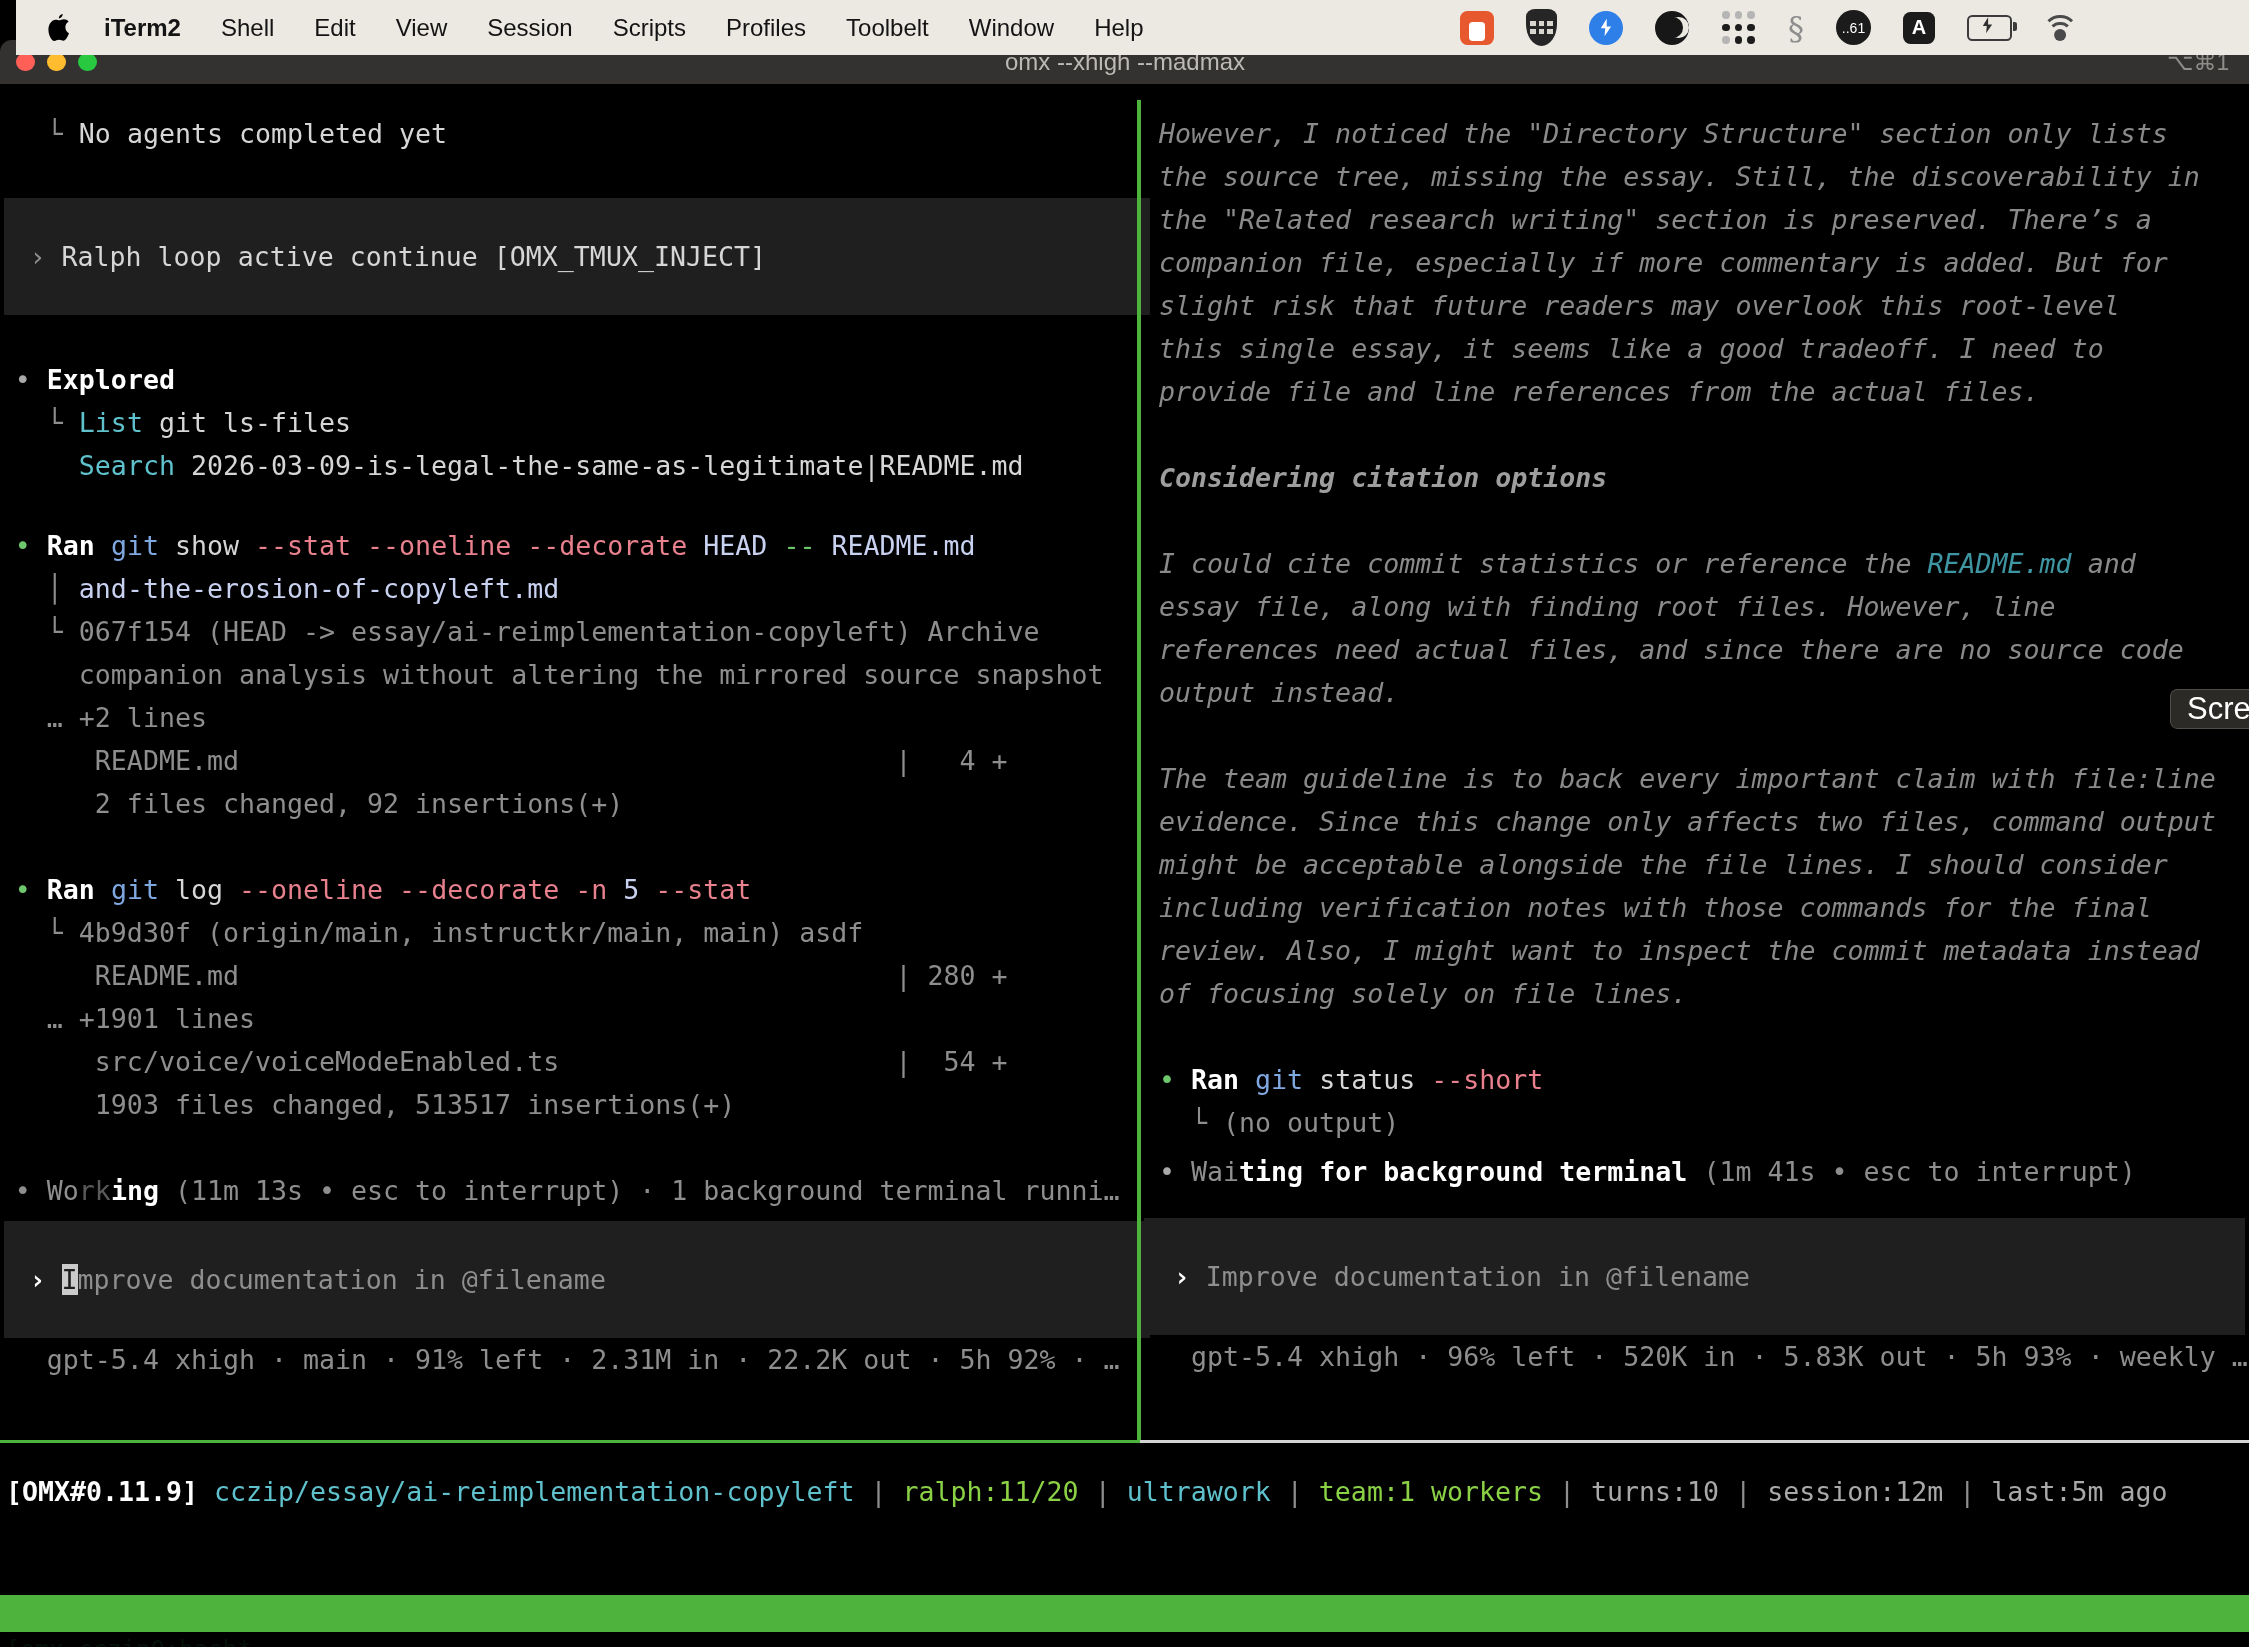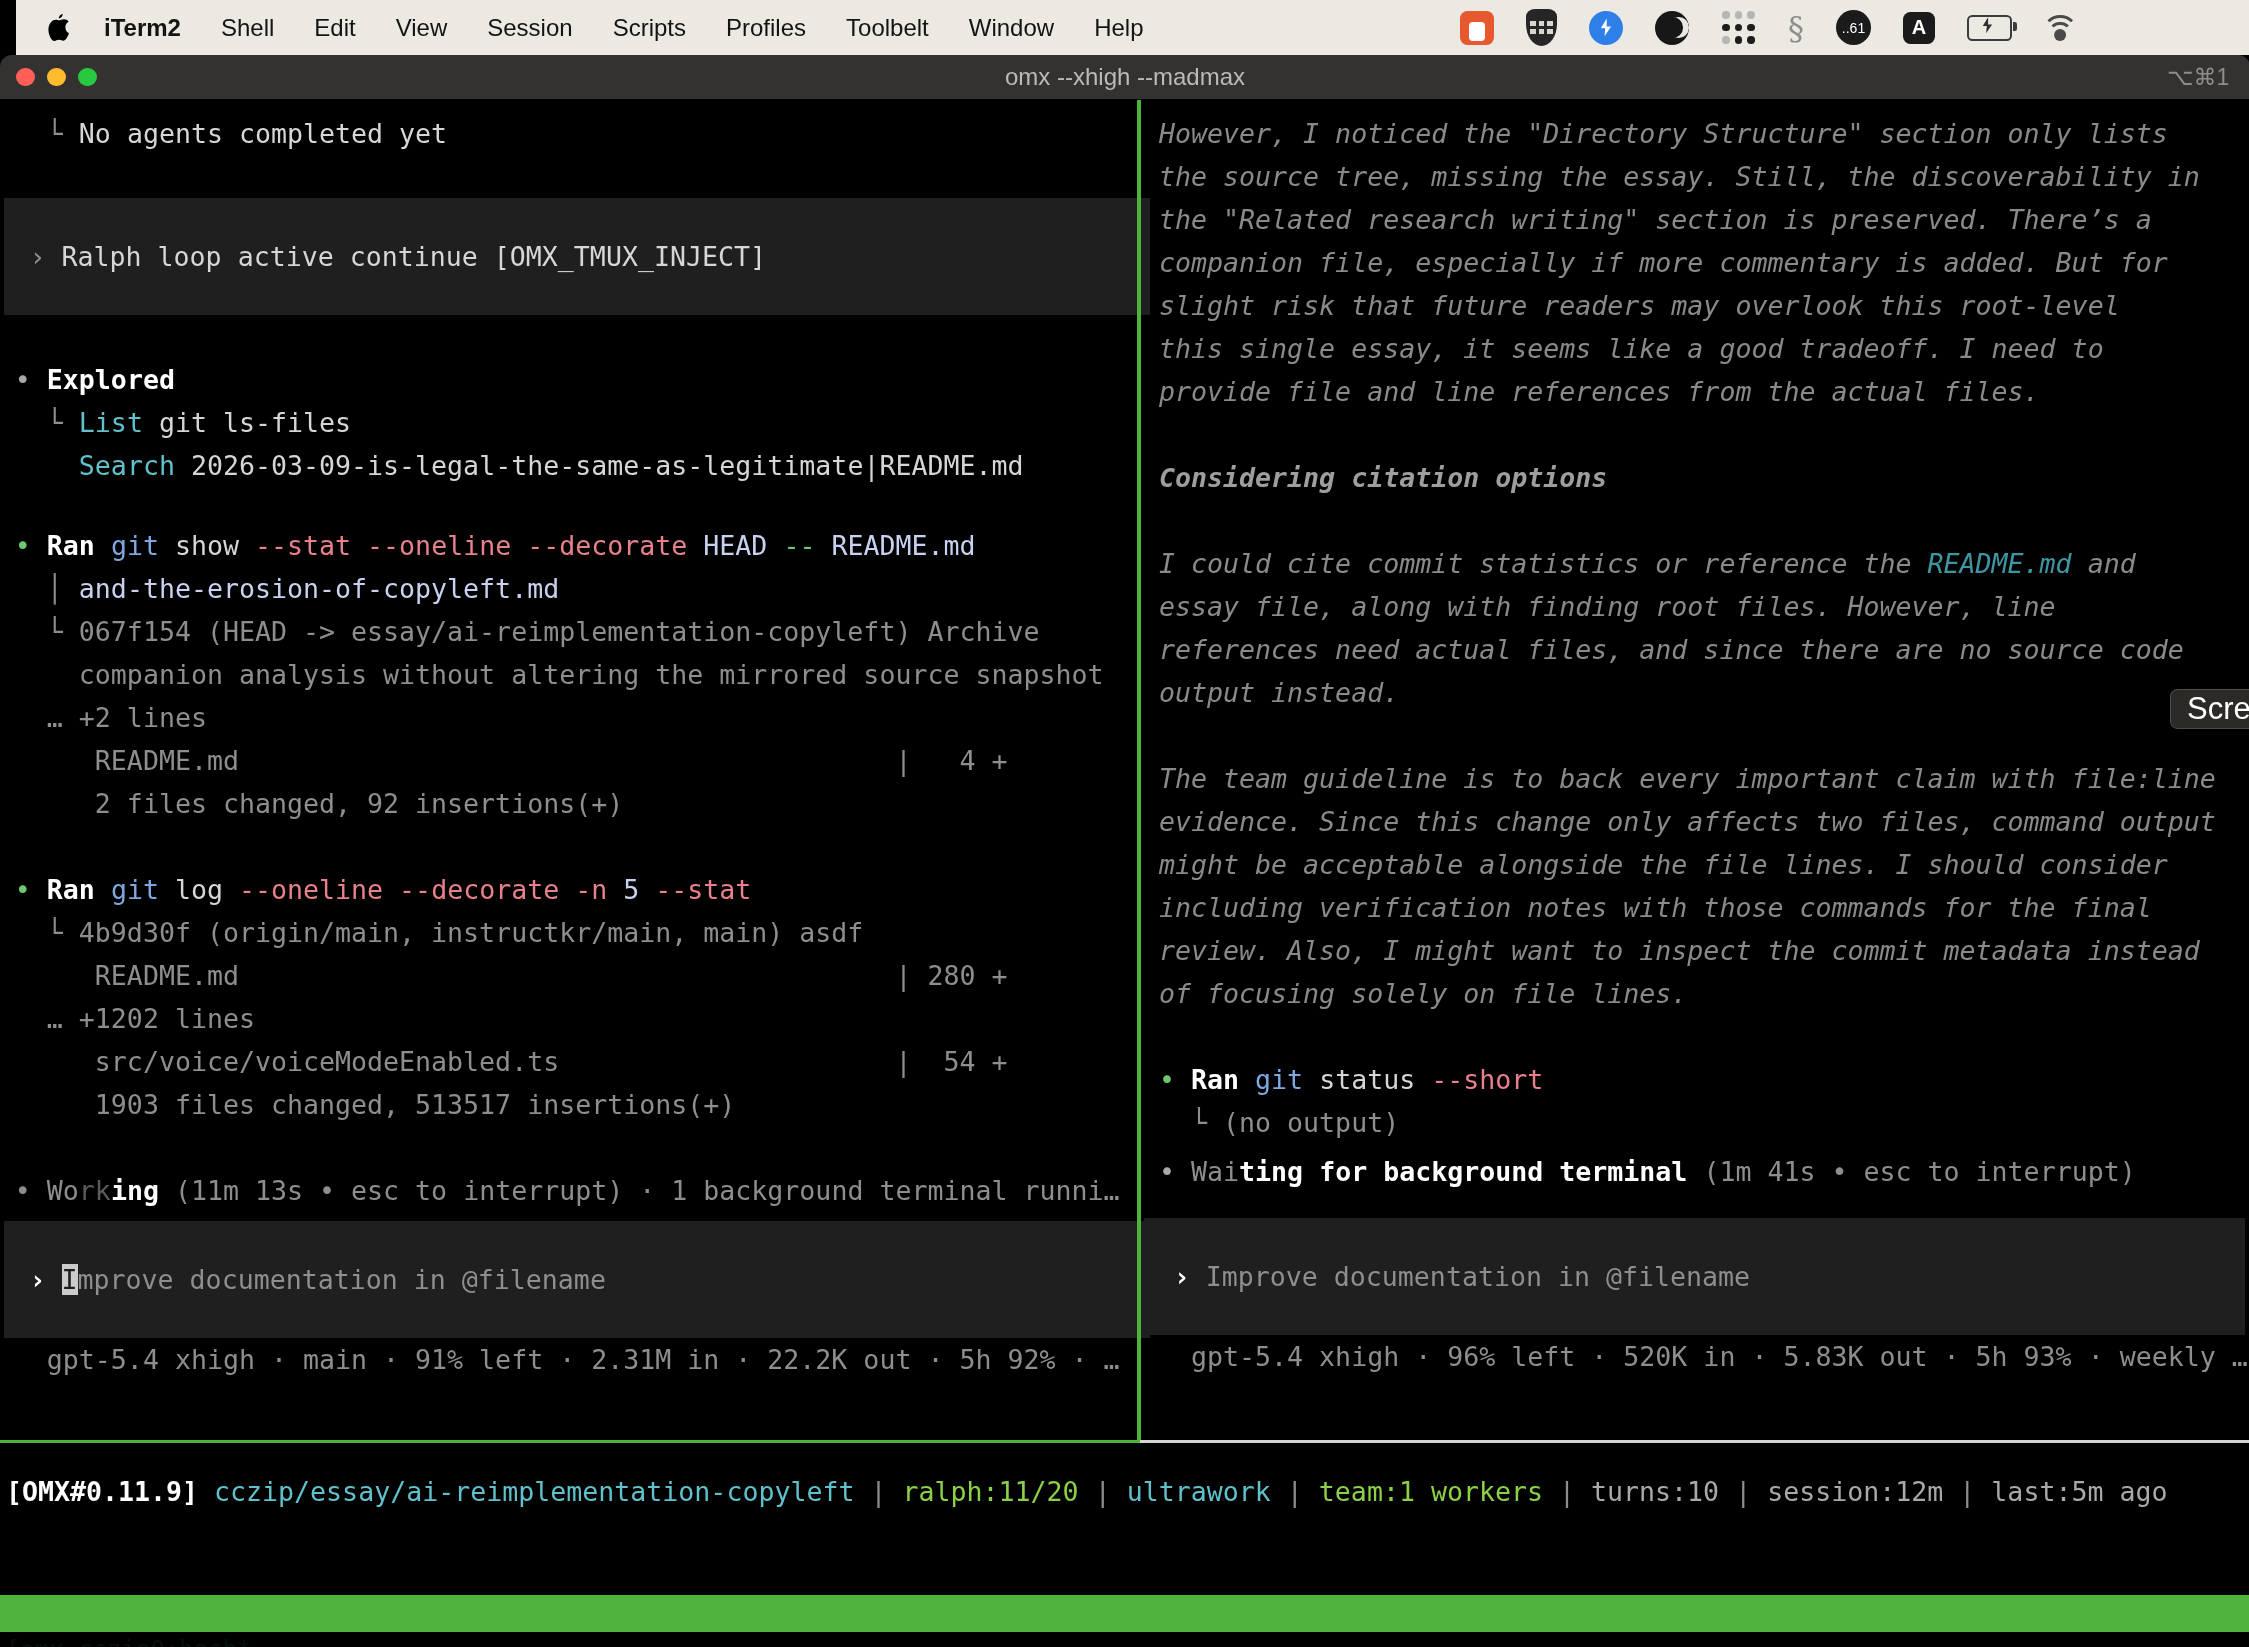--- a/index.html
+++ b/index.html
@@ -38,21 +38,21 @@
     border-radius:0 2.2px 2.2px 0;}
   .ic-batt i{position:absolute;left:11.8px;top:0.7px;width:13.3px;height:16px;background:#2f2f2f;
     clip-path:polygon(55% 0,15% 55%,45% 55%,40% 100%,85% 45%,55% 45%);}
   .ic-wifi{width:32px;height:25px;position:relative;}
   .ic-wifi b,.ic-wifi i,.ic-wifi u{position:absolute;left:50%;border:3px solid transparent;
     border-top-color:#4a4a4a;border-radius:50%;}
   .ic-wifi b{width:29.5px;height:29.5px;top:0;transform:translateX(-50%);}
   .ic-wifi i{width:17.7px;height:17.7px;top:6.6px;transform:translateX(-50%);}
   .ic-wifi u{width:5.9px;height:5.9px;top:14px;transform:translateX(-50%);border-top-color:#4a4a4a;background:#4a4a4a;}
   
-  #titlebar{position:absolute;top:55px;left:0;width:2250px;height:44px;background:#333231;
+  #titlebar{position:absolute;top:40px;left:0;width:2250px;height:44px;background:#333231;
     border-radius:11.8px 11.8px 0 0;font-family:"Liberation Sans",sans-serif;}
   .tl{position:absolute;top:12.5px;width:18.5px;height:18.5px;border-radius:50%;}
   #tl-close{left:16px;background:#ff5f57;}
   #tl-min{left:47px;background:#febc2e;}
   #tl-zoom{left:78px;background:#28c840;}
   #wintitle{position:absolute;left:0;width:100%;text-align:center;line-height:44px;
     color:#bdbab5;font-size:24px;}
   #winshortcut{position:absolute;right:20.7px;line-height:44px;color:#8f8d89;font-size:23px;}
   
   #term{position:absolute;top:100px;left:0;width:2250px;height:1343px;background:#000;}
@@ -171,21 +171,21 @@
       <div class="line"><span class="c-g">  │ </span><span class="c-lv">and-the-erosion-of-copyleft.md</span></div>
       <div class="line"><span class="c-g">  └ 067f154 (HEAD -&gt; essay/ai-reimplementation-copyleft) Archive</span></div>
       <div class="line"><span class="c-g">    companion analysis without altering the mirrored source snapshot</span></div>
       <div class="line"><span class="c-g">  … +2 lines</span></div>
       <div class="line"><span class="c-g">     README.md                                         |   4 +</span></div>
       <div class="line"><span class="c-g">     2 files changed, 92 insertions(+)</span></div>
       <div class="line"><span class="c-t"> </span></div>
       <div class="line"><span class="c-gn">• </span><span class="c-w">Ran</span><span class="c-t"> </span><span class="c-bl">git</span><span class="c-t"> log </span><span class="c-pk">--oneline --decorate -n</span><span class="c-lv"> 5 </span><span class="c-pk">--stat</span></div>
       <div class="line"><span class="c-g">  └ 4b9d30f (origin/main, instructkr/main, main) asdf</span></div>
       <div class="line"><span class="c-g">     README.md                                         | 280 +</span></div>
-      <div class="line"><span class="c-g">  … +1202 lines</span></div>
+      <div class="line"><span class="c-g">  … +1901 lines</span></div>
       <div class="line"><span class="c-g">     src/voice/voiceModeEnabled.ts                     |  54 +</span></div>
       <div class="line"><span class="c-g">     1903 files changed, 513517 insertions(+)</span></div>
       <div class="line"><span class="c-t"> </span></div>
       <div class="line"><span class="c-g">• Wo</span><span class="c-dim">rk</span><span class="c-w">ing</span><span class="c-g"> (11m 13s • esc to interrupt) · 1 background terminal runni…</span></div>
       <div class="promptbox" style="margin-top: 8.9px;">
         <div class="line"><span class="c-w">› </span><span class="c-cur">I</span><span class="c-g">mprove documentation in @filename</span></div>
       </div>
       <div class="line"><span class="c-g">  gpt-5.4 xhigh · main · 91% left · 2.31M in · 22.2K out · 5h 92% · …</span></div>
     </div>
   <div id="vborder"></div>

